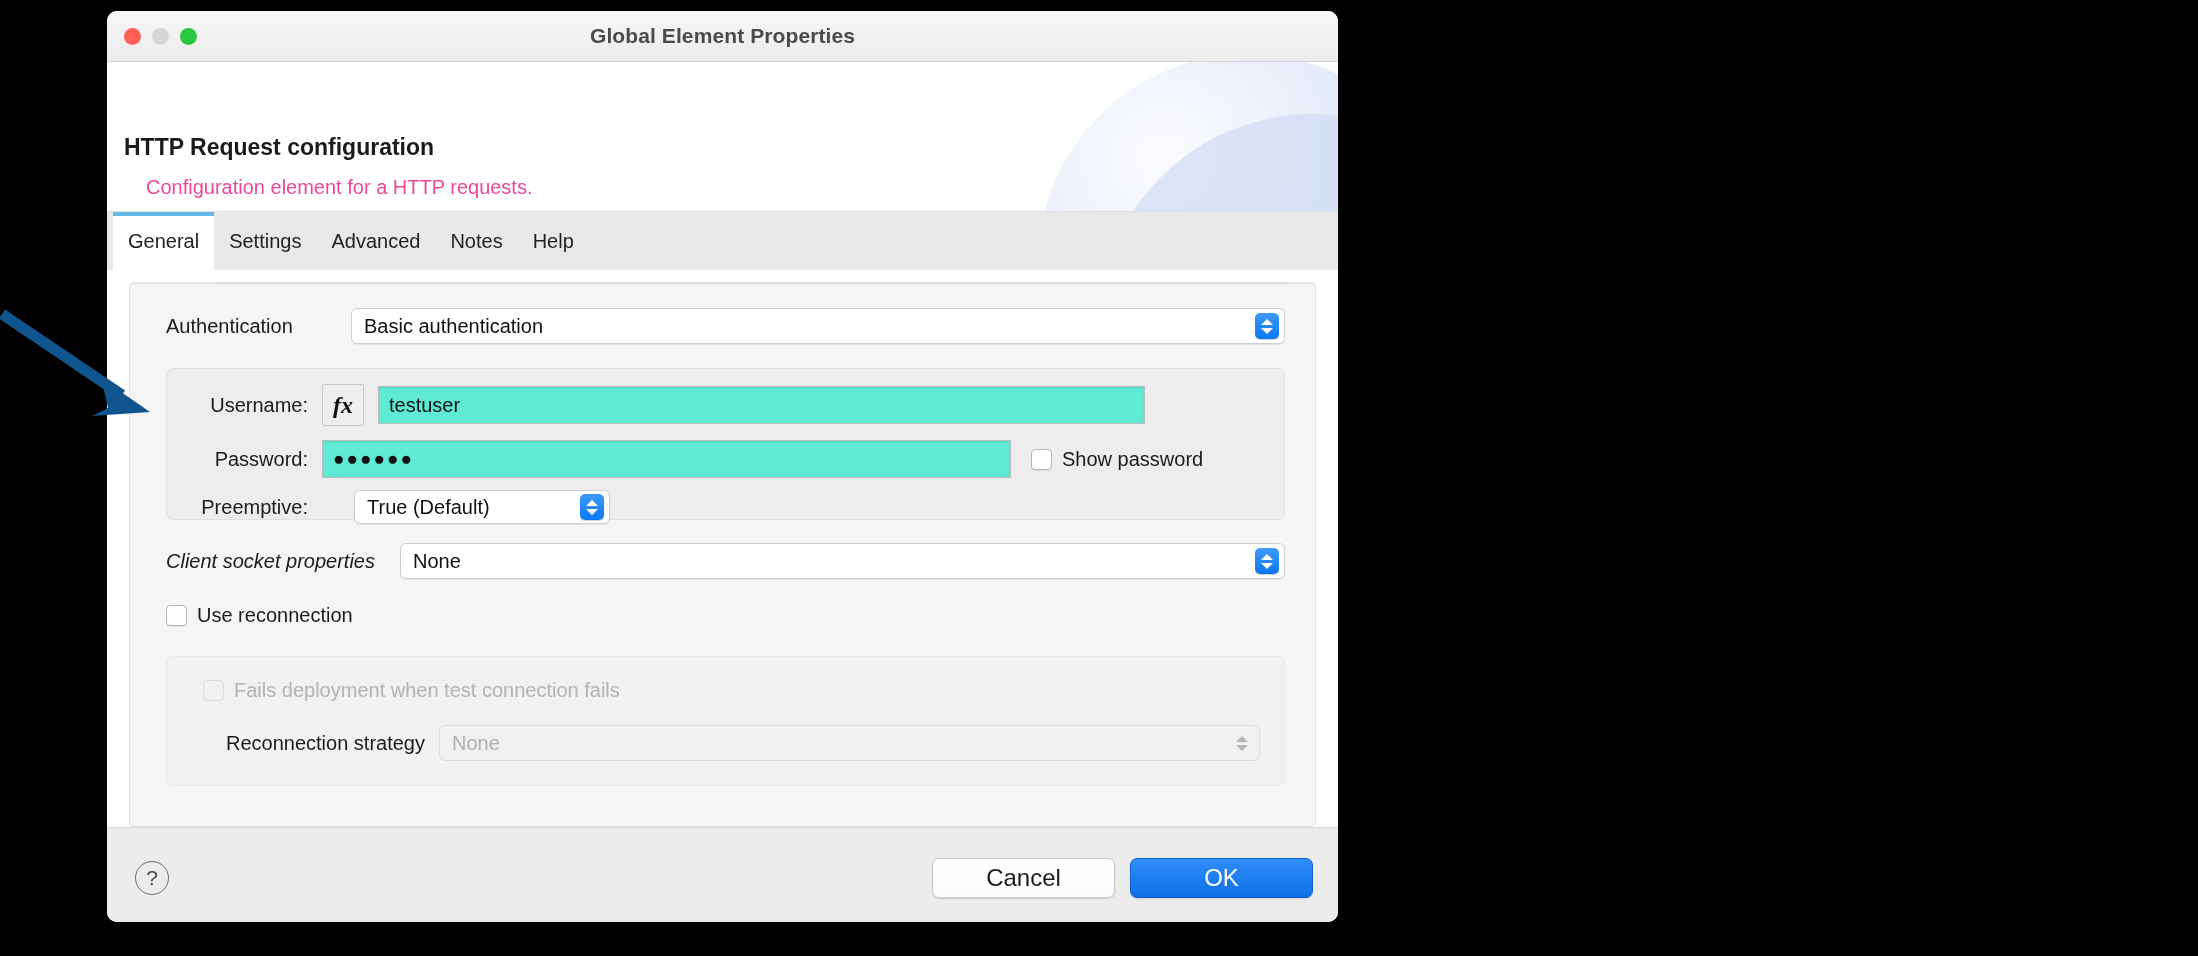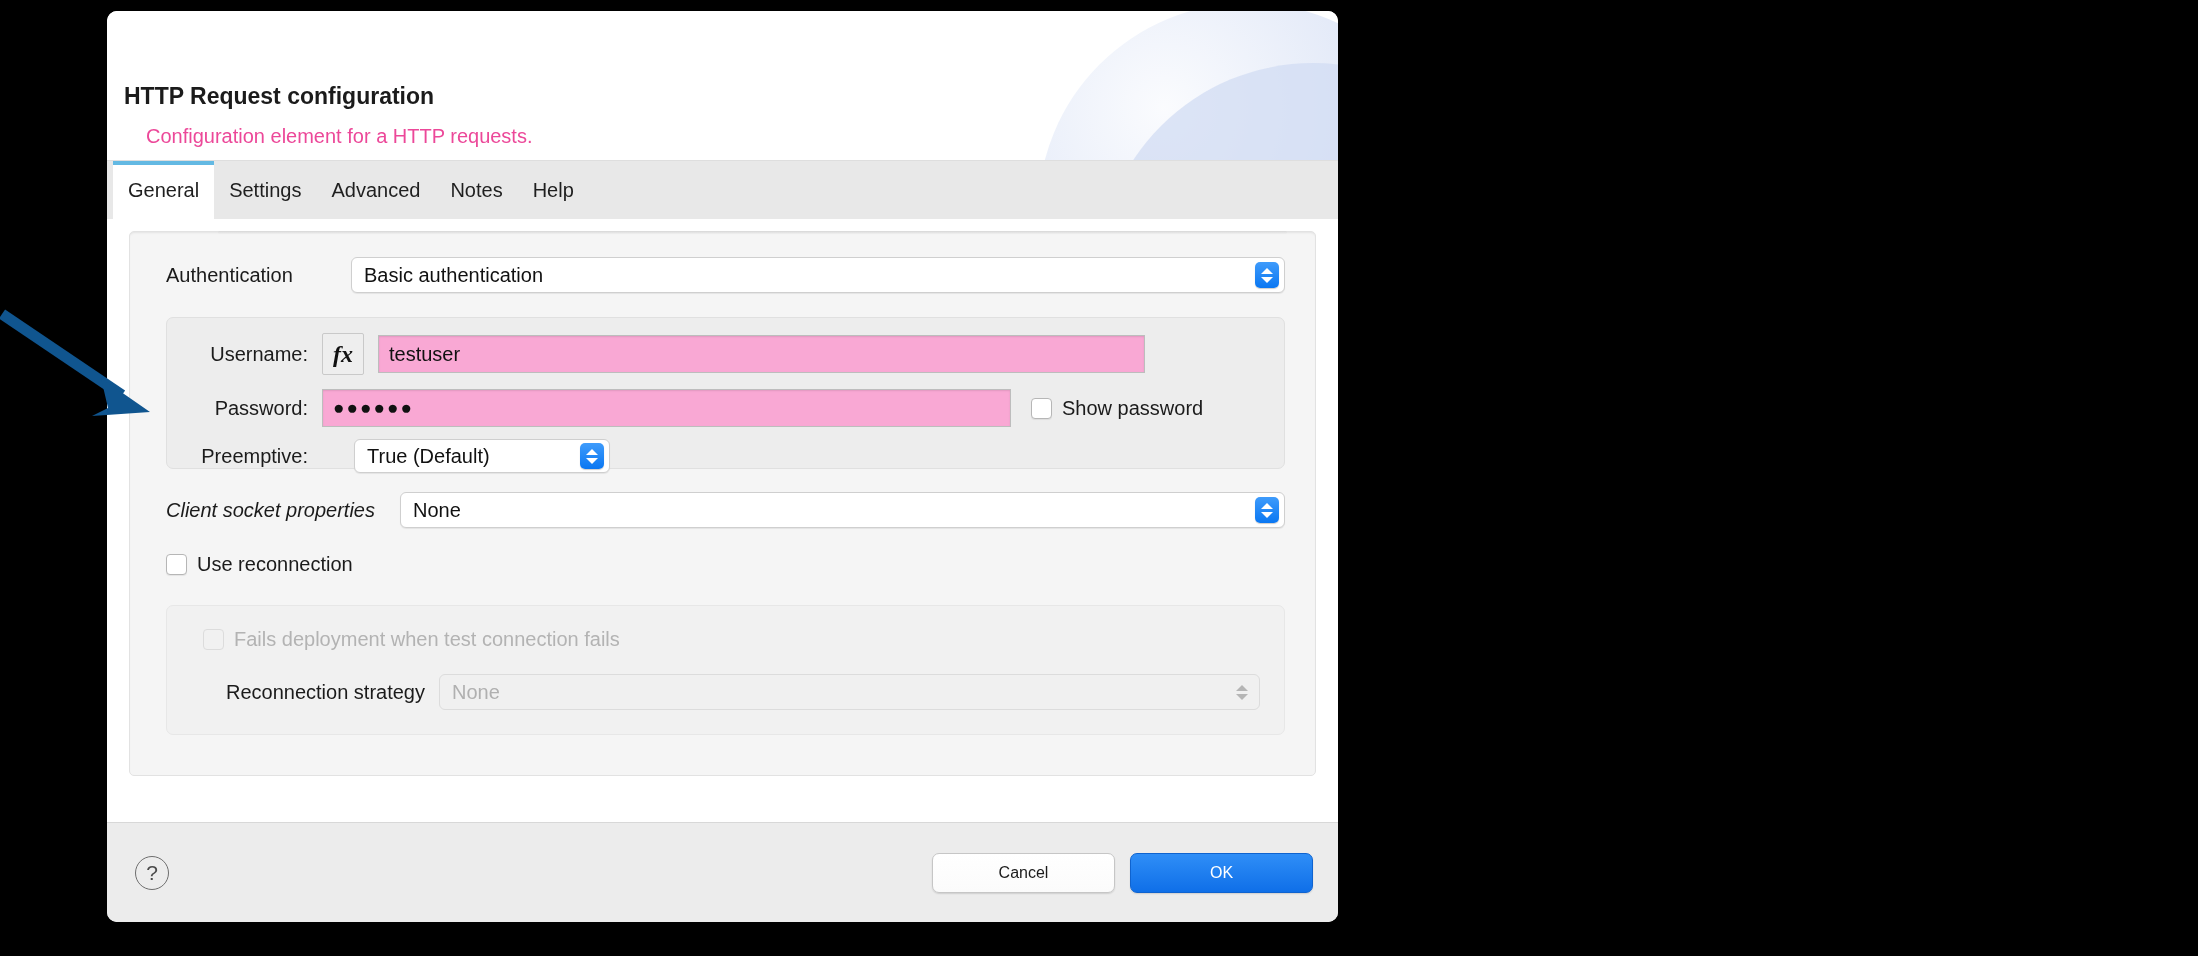--- a/index.html
+++ b/index.html
@@ -289,21 +289,21 @@
     font-family: "Liberation Serif", serif;
     font-style: italic;
     font-weight: bold;
     font-size: 24px;
     color: #111;
     box-sizing: border-box;
   }
 
   .textfield {
     height: 38px;
-    background: #f9a8d4;
+    background: #5eead4;
     border: 1px solid #bdbdbd;
     box-shadow: inset 0 1px 2px rgba(0,0,0,0.10);
     display: flex;
     align-items: center;
     padding: 0 10px;
     font-size: 20px;
     color: #111;
     box-sizing: border-box;
   }
   .dots {
@@ -404,21 +404,21 @@
     position: absolute;
     right: 25px;
     display: flex;
     gap: 15px;
     align-items: center;
   }
   .btn {
     height: 40px;
     min-width: 183px;
     border-radius: 7px;
-    font-size: 16px;
+    font-size: 24px;
     font-family: inherit;
     border: 1px solid #c6c6c6;
     background: linear-gradient(#ffffff, #fbfbfb);
     color: #1b1b1b;
     box-shadow: 0 1px 1.5px rgba(0,0,0,0.12);
     cursor: default;
   }
   .btn.primary {
     background: linear-gradient(#2f8ef7, #0f6fe8);
     border-color: #0f63cf;
@@ -435,20 +435,28 @@
     height: 130px;
     pointer-events: none;
     z-index: 50;
   }
 </style>
 </head>
 <body>
 
 <div class="window">
 
+  <div class="titlebar">
+    <div class="traffic">
+      <span class="light red"></span>
+      <span class="light yellow"></span>
+      <span class="light green"></span>
+    </div>
+    <div class="titlebar-title">Global Element Properties</div>
+  </div>
 
   <div class="header">
     <div class="header-deco"></div>
     <div class="header-deco2"></div>
     <div class="header-inner">
       <div class="header-text">
         <h1 class="header-title">HTTP Request configuration</h1>
         <p class="header-sub">Configuration element for a HTTP requests.</p>
       </div>
     </div>

